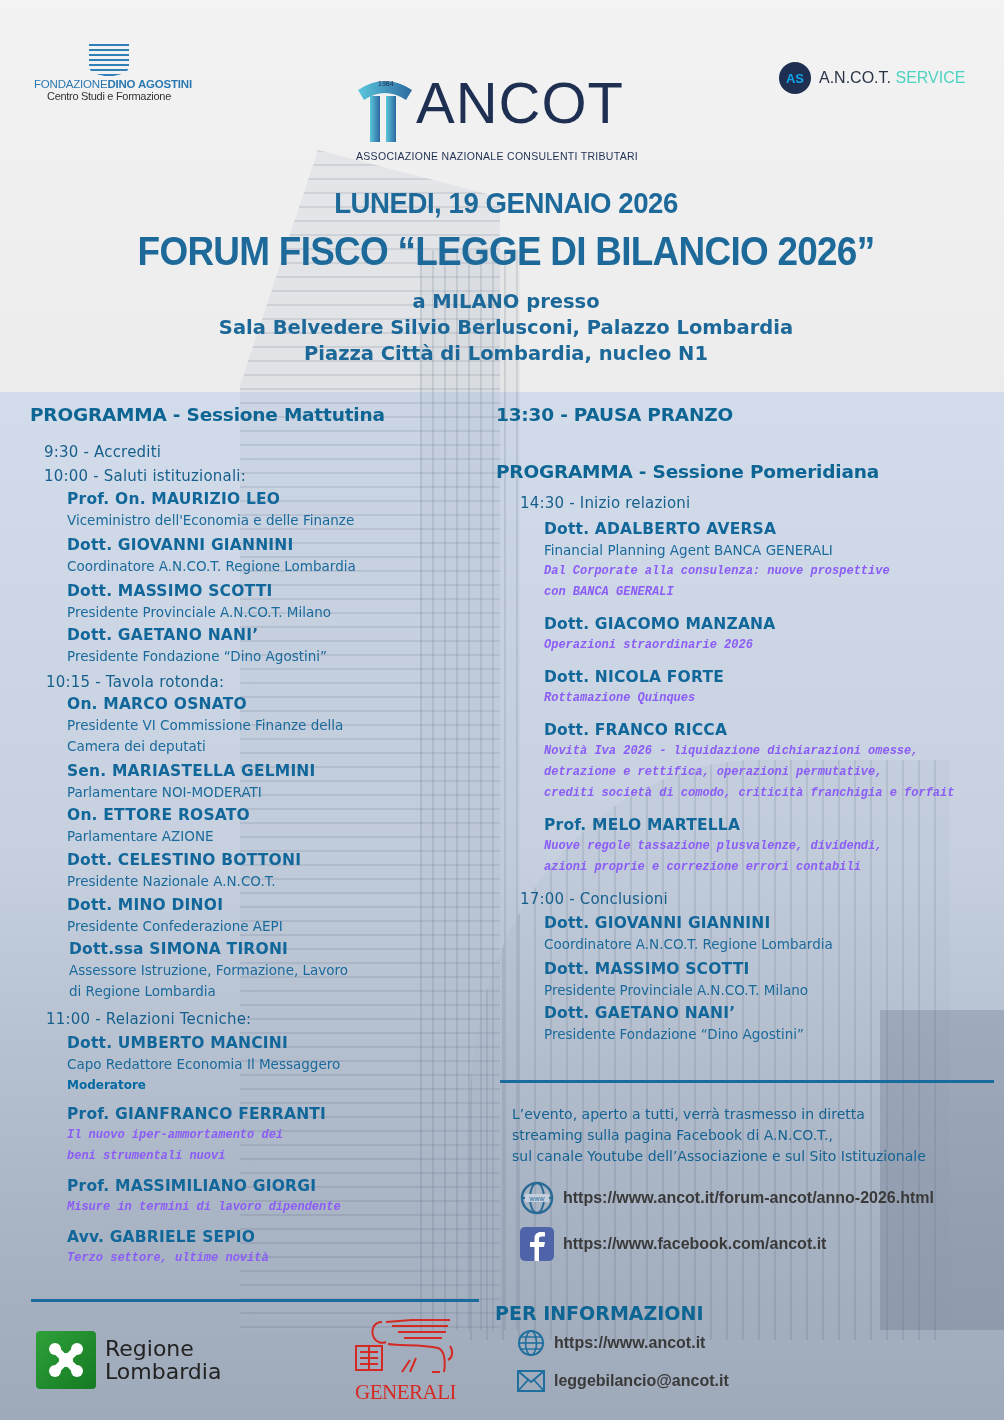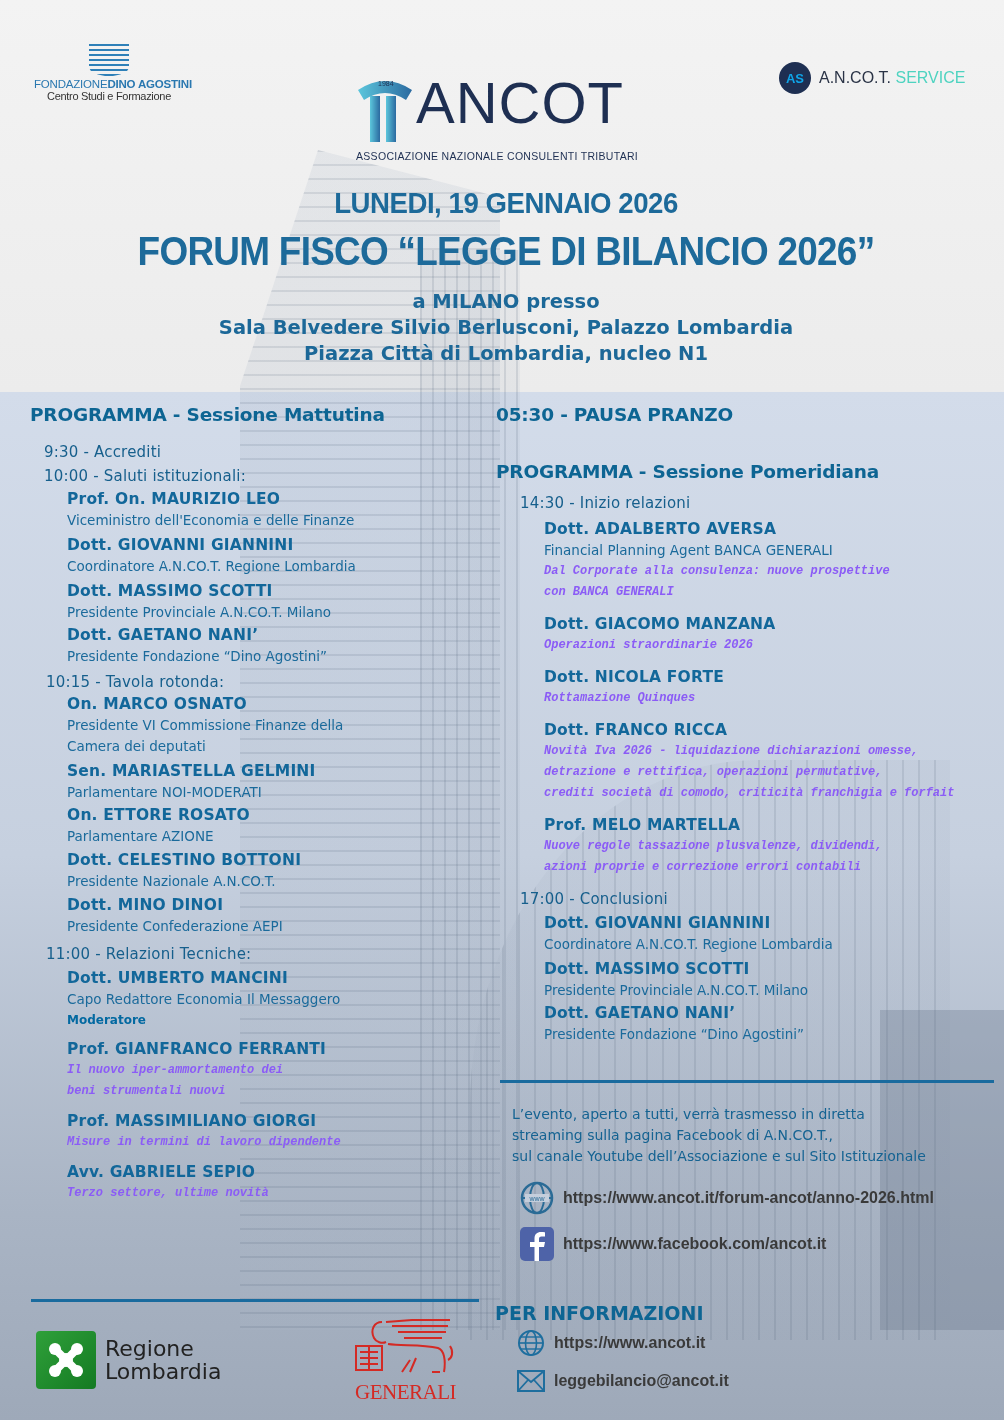--- a/index.html
+++ b/index.html
@@ -177,20 +177,25 @@
       <div class="p-role">Parlamentare AZIONE</div>
     </div>
     <div class="person" style="margin-top:2px">
       <div class="p-name">Dott. CELESTINO BOTTONI</div>
       <div class="p-role">Presidente Nazionale A.N.CO.T.</div>
     </div>
     <div class="person" style="margin-top:2px">
       <div class="p-name">Dott. MINO DINOI</div>
       <div class="p-role">Presidente Confederazione AEPI</div>
     </div>
+    <div class="person" style="margin-top:1px;margin-left:39px">
+      <div class="p-name">Dott.ssa SIMONA TIRONI</div>
+      <div class="p-role">Assessore Istruzione, Formazione, Lavoro</div>
+      <div class="p-role">di Regione Lombardia</div>
+    </div>
 
     <div class="slot" style="margin-top:6px;margin-left:16px">11:00 - Relazioni Tecniche:</div>
     <div class="person" style="margin-top:2px">
       <div class="p-name">Dott. UMBERTO MANCINI</div>
       <div class="p-role">Capo Redattore Economia Il Messaggero</div>
       <div class="p-mod">Moderatore</div>
     </div>
     <div class="person" style="margin-top:8px">
       <div class="p-name">Prof. GIANFRANCO FERRANTI</div>
       <div class="p-topic">Il nuovo iper-ammortamento dei</div>
@@ -202,21 +207,21 @@
     </div>
     <div class="person" style="margin-top:8px">
       <div class="p-name">Avv. GABRIELE SEPIO</div>
       <div class="p-topic">Terzo settore, ultime novità</div>
     </div>
   </div>
 
   <div class="rule" style="position:absolute;left:27px;top:1299px;width:448px"></div>
 
   <div class="col-right">
-    <div class="sec-title">05:30 - PAUSA PRANZO</div>
+    <div class="sec-title">13:30 - PAUSA PRANZO</div>
     <div style="height:36px"></div>
     <div class="sec-title">PROGRAMMA - Sessione Pomeridiana</div>
     <div class="slot" style="margin-left:24px;margin-top:10px">14:30 - Inizio relazioni</div>
 
     <div class="person" style="margin-left:48px;margin-top:4px">
       <div class="p-name">Dott. ADALBERTO AVERSA</div>
       <div class="p-role">Financial Planning Agent BANCA GENERALI</div>
       <div class="p-topic">Dal Corporate alla consulenza: nuove prospettive</div>
       <div class="p-topic">con BANCA GENERALI</div>
     </div>

